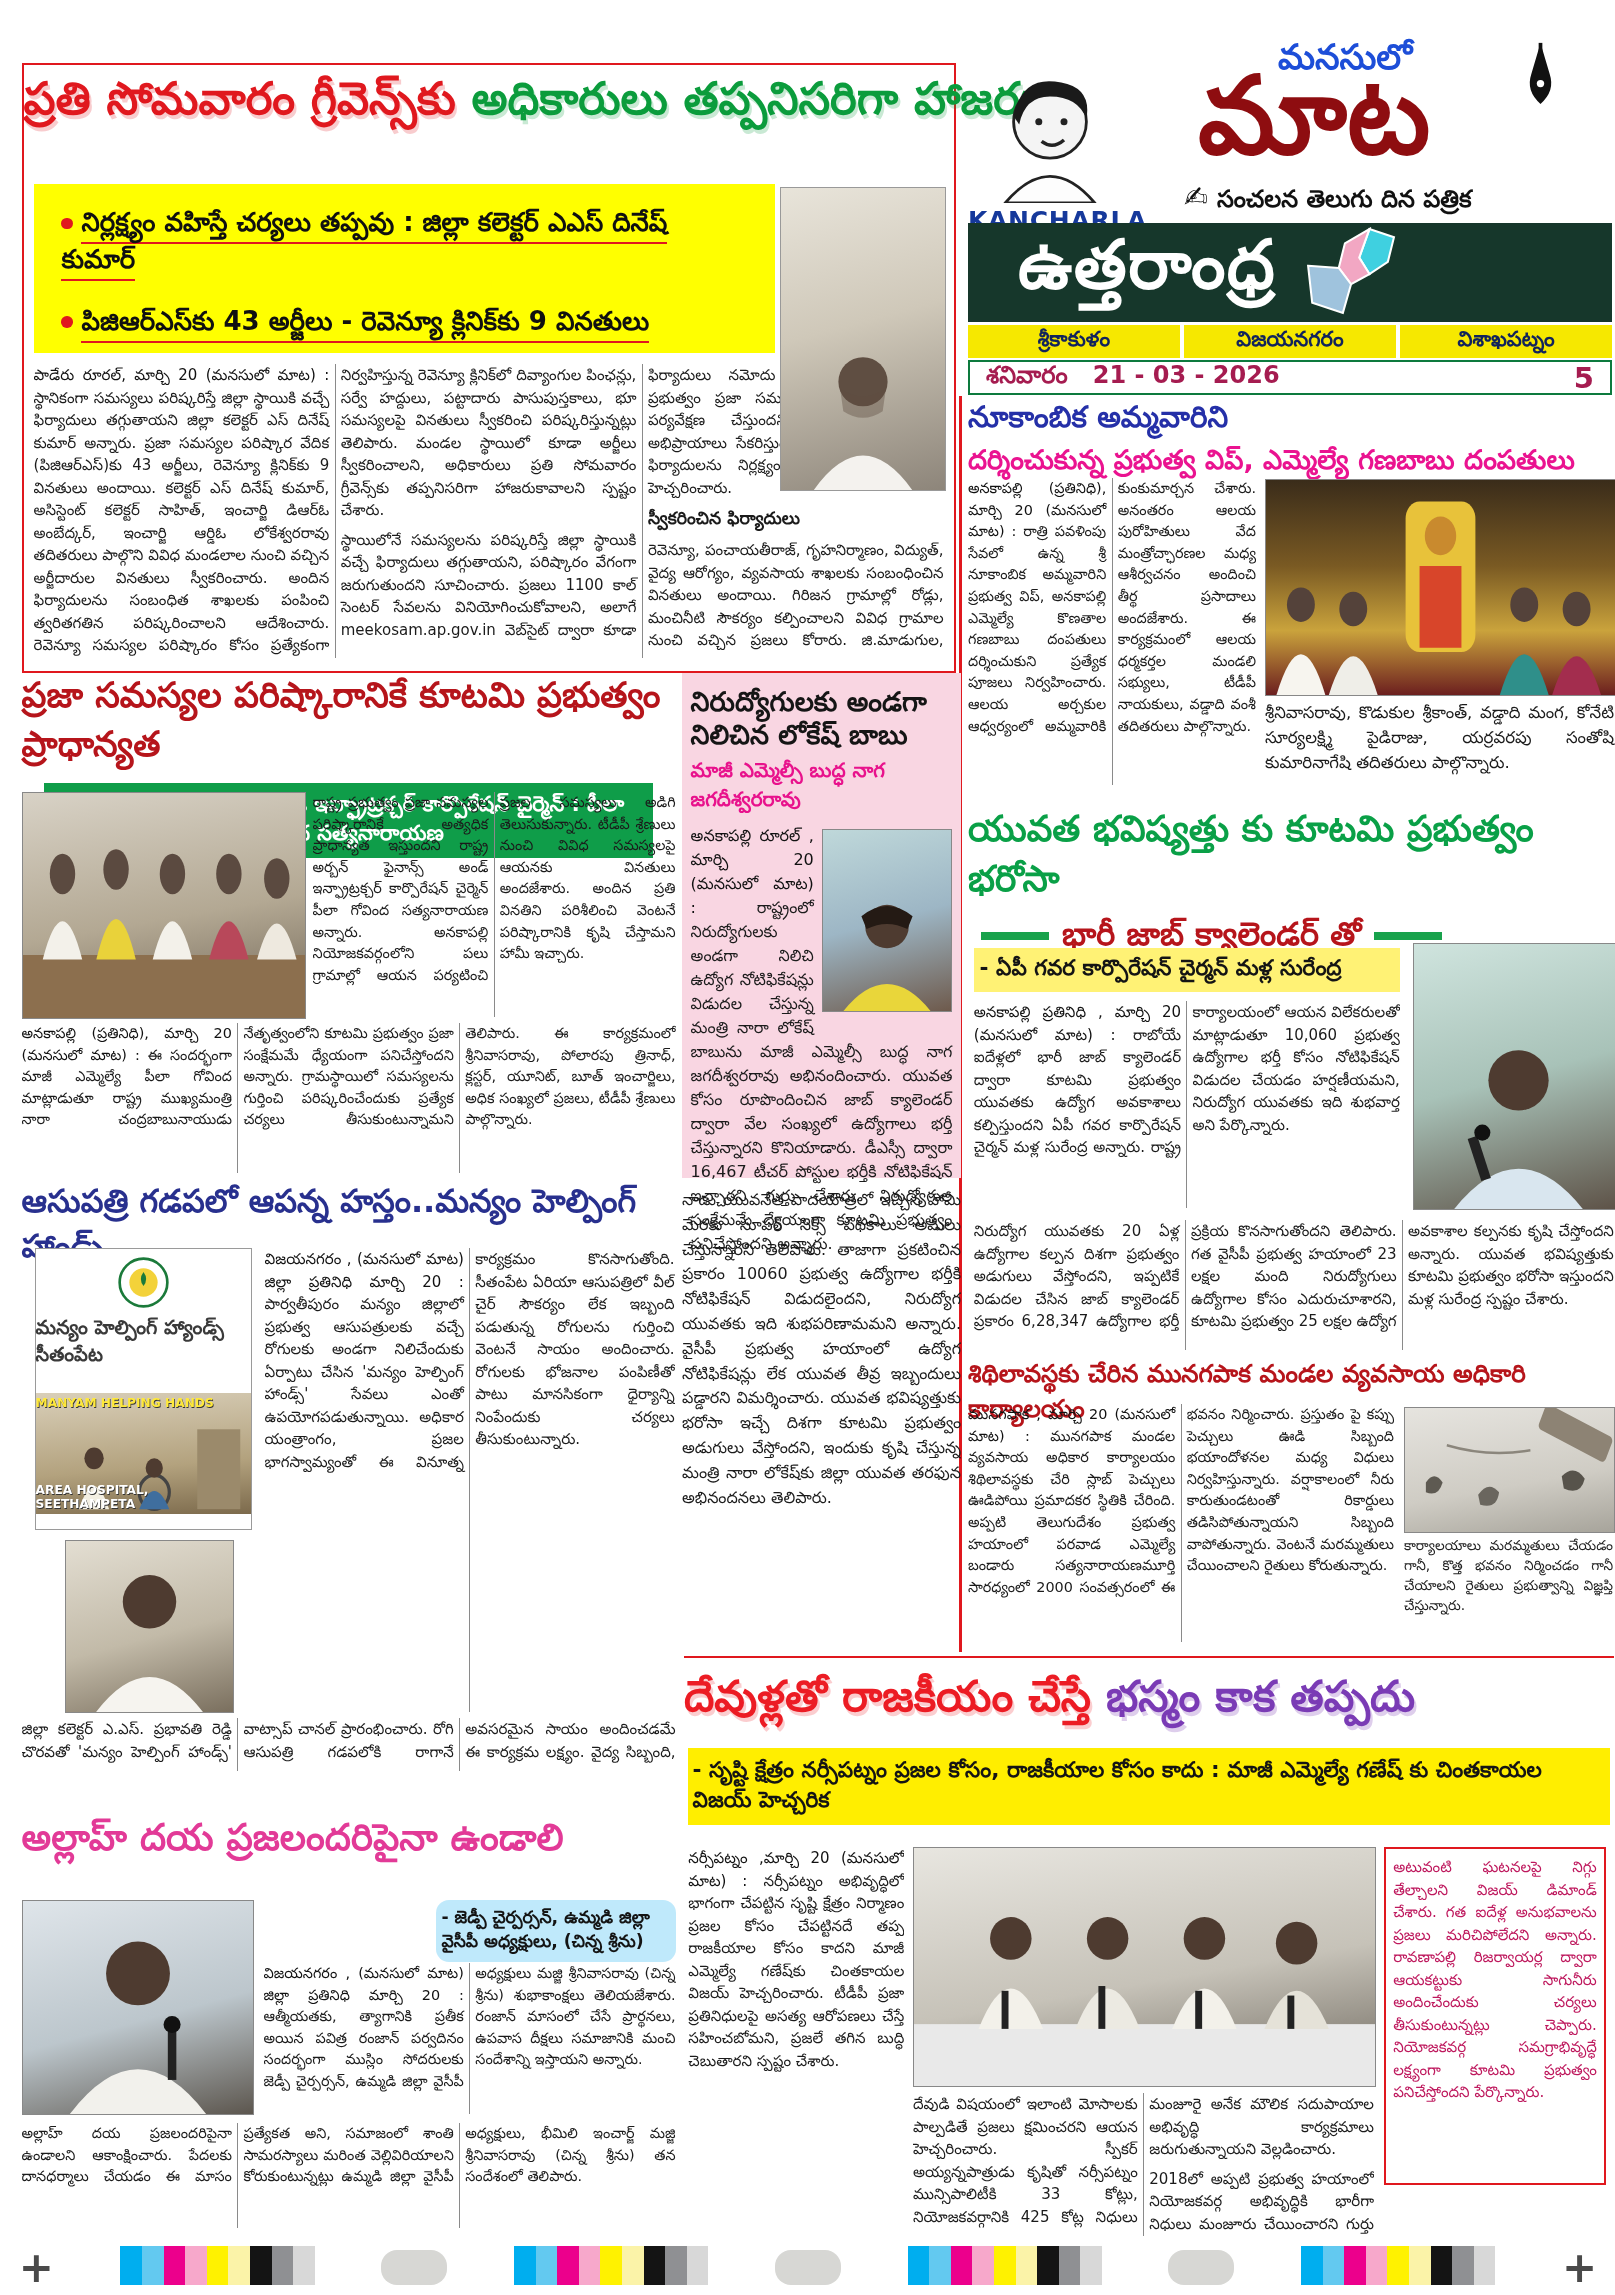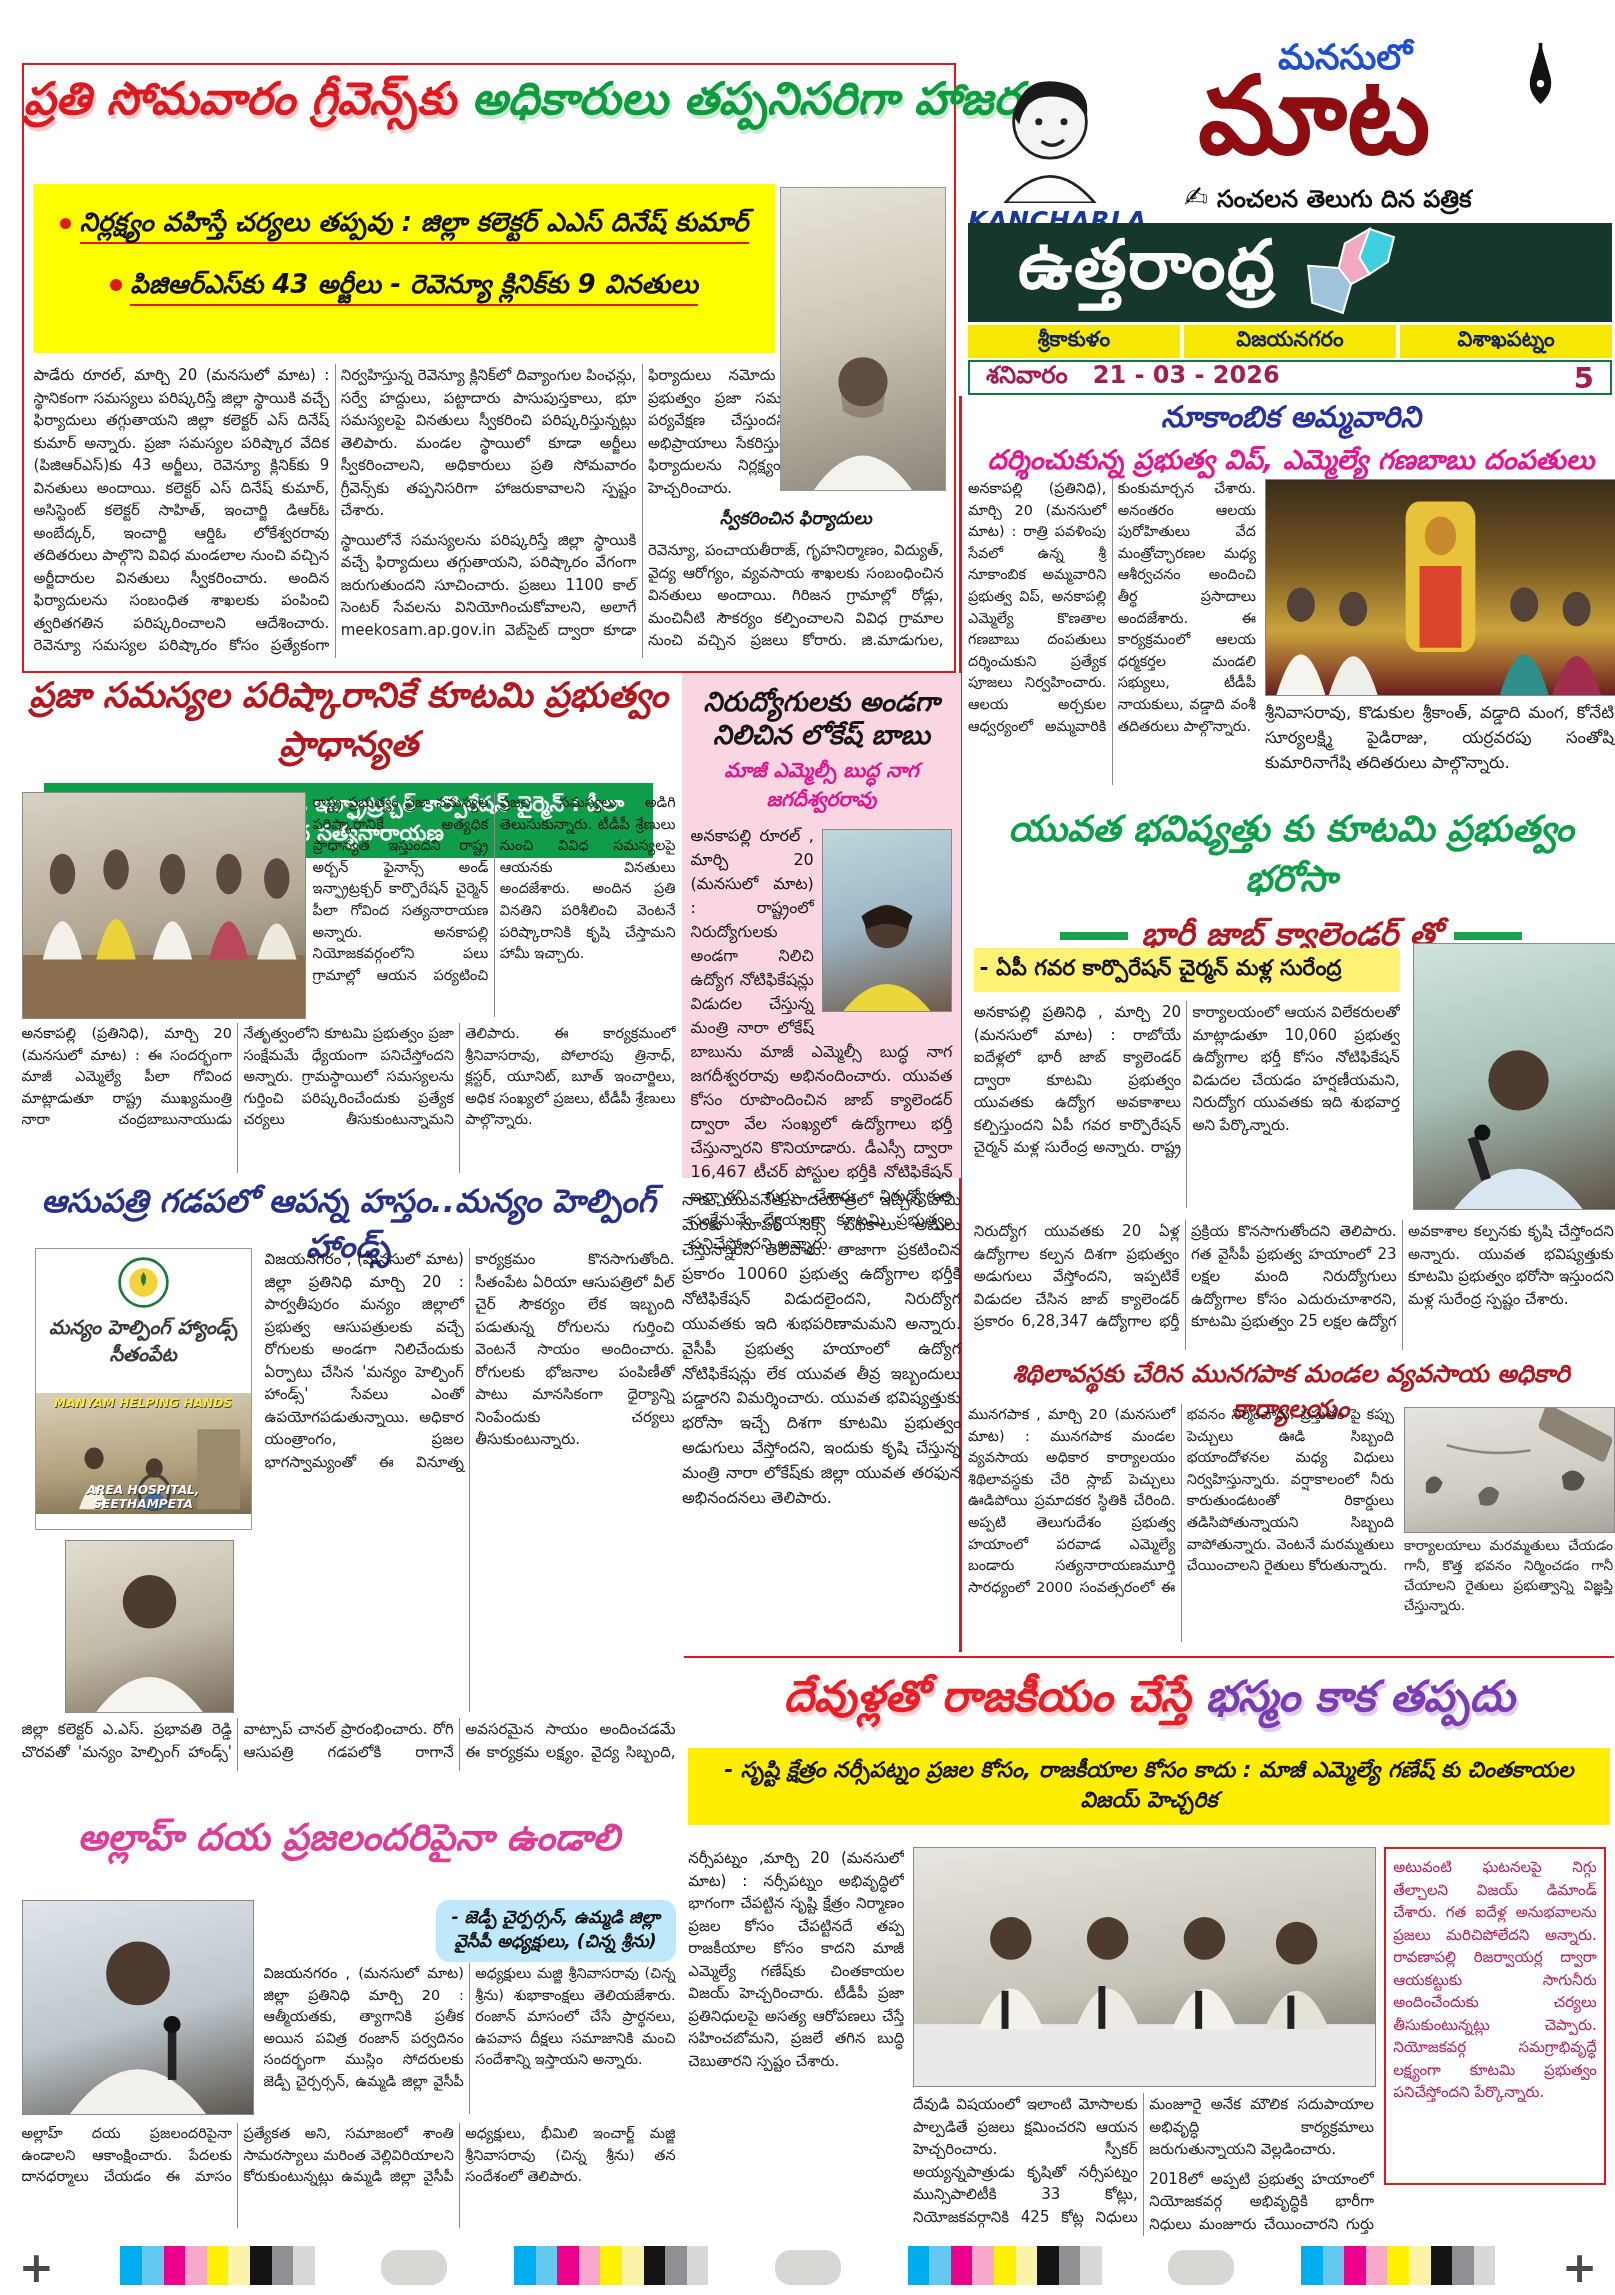--- a/index.html
+++ b/index.html
@@ -5,41 +5,41 @@
   html,body{margin:0;padding:0;background:#e9e9e9;}
   #page{position:relative;width:1616px;height:2295px;background:#ffffff;
         font-family:"DejaVu Sans","Liberation Sans",sans-serif;overflow:hidden;}
   .abs{position:absolute;}
   .photo{position:absolute;background:linear-gradient(160deg,#cfc6b8,#9a9183);overflow:hidden;}
   .photo svg{width:100%;height:100%;display:block;}
   .cols{column-gap:11.5px;column-rule:0.7px solid #8a8a8a;text-align:justify;
         font-size:15px;line-height:1.5;color:#1b1b1b;overflow:hidden;}
   .cols p{margin:0 0 7.2px 0;}
   .dl{font-weight:normal;color:#111;}
-  .centered{text-align:center;font-style:italic;}
+  .centered{}
   .bullet-line{position:relative;display:block;margin:10px 5.8px;font-weight:bold;color:#101010;}
   .bullet-line .txt{border-bottom:2.9px solid #e0181e;padding-bottom:5px;}
   .dot{display:inline-block;width:11.5px;height:11.5px;border-radius:50%;background:#e0181e;margin-right:8.6px;vertical-align:middle;}
   .district{flex:1;background:#f6e800;color:#11235c;font-weight:bold;font-size:21px;
             display:flex;align-items:center;justify-content:center;}
   .pc{display:inline-block;width:21.6px;height:39px;margin:0;}
   .blob{display:inline-block;width:66px;height:35px;border-radius:16px;background:#d7d7d4;}
   .cross{font-size:42px;color:#4a4a4a;font-weight:bold;line-height:39px;}
   .greenline{display:inline-block;width:68px;height:8.6px;background:#18a24c;vertical-align:middle;margin:0 13px;}
 </style>
 </head>
 <body>
 
 <div id="page">
 
   <div class="abs" style="left:21.6px;top:63px;width:930px;height:606px;border:2.9px solid #e0181e;">
     <div class="abs centered" style="left:0;top:7.2px;width:100%;font-size:45px;font-weight:bold;white-space:nowrap;">
       <span style="color:#e0181e;text-shadow:2.2px 3.6px 0 rgba(224,24,30,.22);">ప్రతి సోమవారం గ్రీవెన్స్‌కు </span><span style="color:#0b9c3c;text-shadow:2.2px 3.6px 0 rgba(11,156,60,.22);">అధికారులు తప్పనిసరిగా హాజరు</span>
     </div>
-    <div class="abs" style="left:10px;top:119px;width:741px;height:169px;background:#ffff00;padding:13px 6px;box-sizing:border-box;">
+    <div class="abs" style="left:10px;top:119px;width:741px;height:169px;background:#ffff00;padding:13px 22px;box-sizing:border-box;">
       <span class="bullet-line centered" style="font-size:26px;">
         <span class="dot"></span><span class="txt">నిర్లక్ష్యం వహిస్తే చర్యలు తప్పవు : జిల్లా కలెక్టర్ ఎఎస్ దినేష్ కుమార్</span>
       </span>
       <span class="bullet-line centered" style="font-size:26px;margin-top:24.5px;">
         <span class="dot"></span><span class="txt">పిజిఆర్ఎస్‌కు 43 అర్జీలు - రెవెన్యూ క్లినిక్‌కు 9 వినతులు</span>
       </span>
     </div>
     <div class="cols abs" style="left:10px;top:299px;width:910px;height:294px;column-count:3;">
       <p><strong class="dl">పాడేరు రూరల్, మార్చి 20 (మనసులో మాట) : </strong><span>స్థానికంగా సమస్యలు పరిష్కరిస్తే జిల్లా స్థాయికి వచ్చే ఫిర్యాదులు తగ్గుతాయని జిల్లా కలెక్టర్ ఎస్ దినేష్ కుమార్ అన్నారు. ప్రజా సమస్యల పరిష్కార వేదిక (పిజిఆర్ఎస్)కు 43 అర్జీలు, రెవెన్యూ క్లినిక్‌కు 9 వినతులు అందాయి. కలెక్టర్ ఎస్ దినేష్ కుమార్, అసిస్టెంట్ కలెక్టర్ సాహిత్, ఇంచార్జి డిఆర్‌ఓ అంబేద్కర్, ఇంచార్జి ఆర్డిఓ లోకేశ్వరరావు తదితరులు పాల్గొని వివిధ మండలాల నుంచి వచ్చిన అర్జీదారుల వినతులు స్వీకరించారు. అందిన ఫిర్యాదులను సంబంధిత శాఖలకు పంపించి త్వరితగతిన పరిష్కరించాలని ఆదేశించారు. రెవెన్యూ సమస్యల పరిష్కారం కోసం ప్రత్యేకంగా నిర్వహిస్తున్న రెవెన్యూ క్లినిక్‌లో దివ్యాంగుల పింఛన్లు, సర్వే హద్దులు, పట్టాదారు పాసుపుస్తకాలు, భూ సమస్యలపై వినతులు స్వీకరించి పరిష్కరిస్తున్నట్లు తెలిపారు. మండల స్థాయిలో కూడా అర్జీలు స్వీకరించాలని, అధికారులు ప్రతి సోమవారం గ్రీవెన్స్‌కు తప్పనిసరిగా హాజరుకావాలని స్పష్టం చేశారు.</span></p>
       <p><span>స్థాయిలోనే సమస్యలను పరిష్కరిస్తే జిల్లా స్థాయికి వచ్చే ఫిర్యాదులు తగ్గుతాయని, పరిష్కారం వేగంగా జరుగుతుందని సూచించారు. ప్రజలు 1100 కాల్ సెంటర్ సేవలను వినియోగించుకోవాలని, అలాగే meekosam.ap.gov.in వెబ్‌సైట్ ద్వారా కూడా ఫిర్యాదులు నమోదు చేసుకోవచ్చని తెలిపారు. ప్రభుత్వం ప్రజా సమస్యల పరిష్కారంపై ప్రత్యక్ష పర్యవేక్షణ చేస్తుందని, ఐవీఆర్ఎస్ ద్వారా అభిప్రాయాలు సేకరిస్తుందని చెప్పారు. అధికారులు ఫిర్యాదులను నిర్లక్ష్యం చేస్తే చర్యలు తప్పవని హెచ్చరించారు.</span></p>

